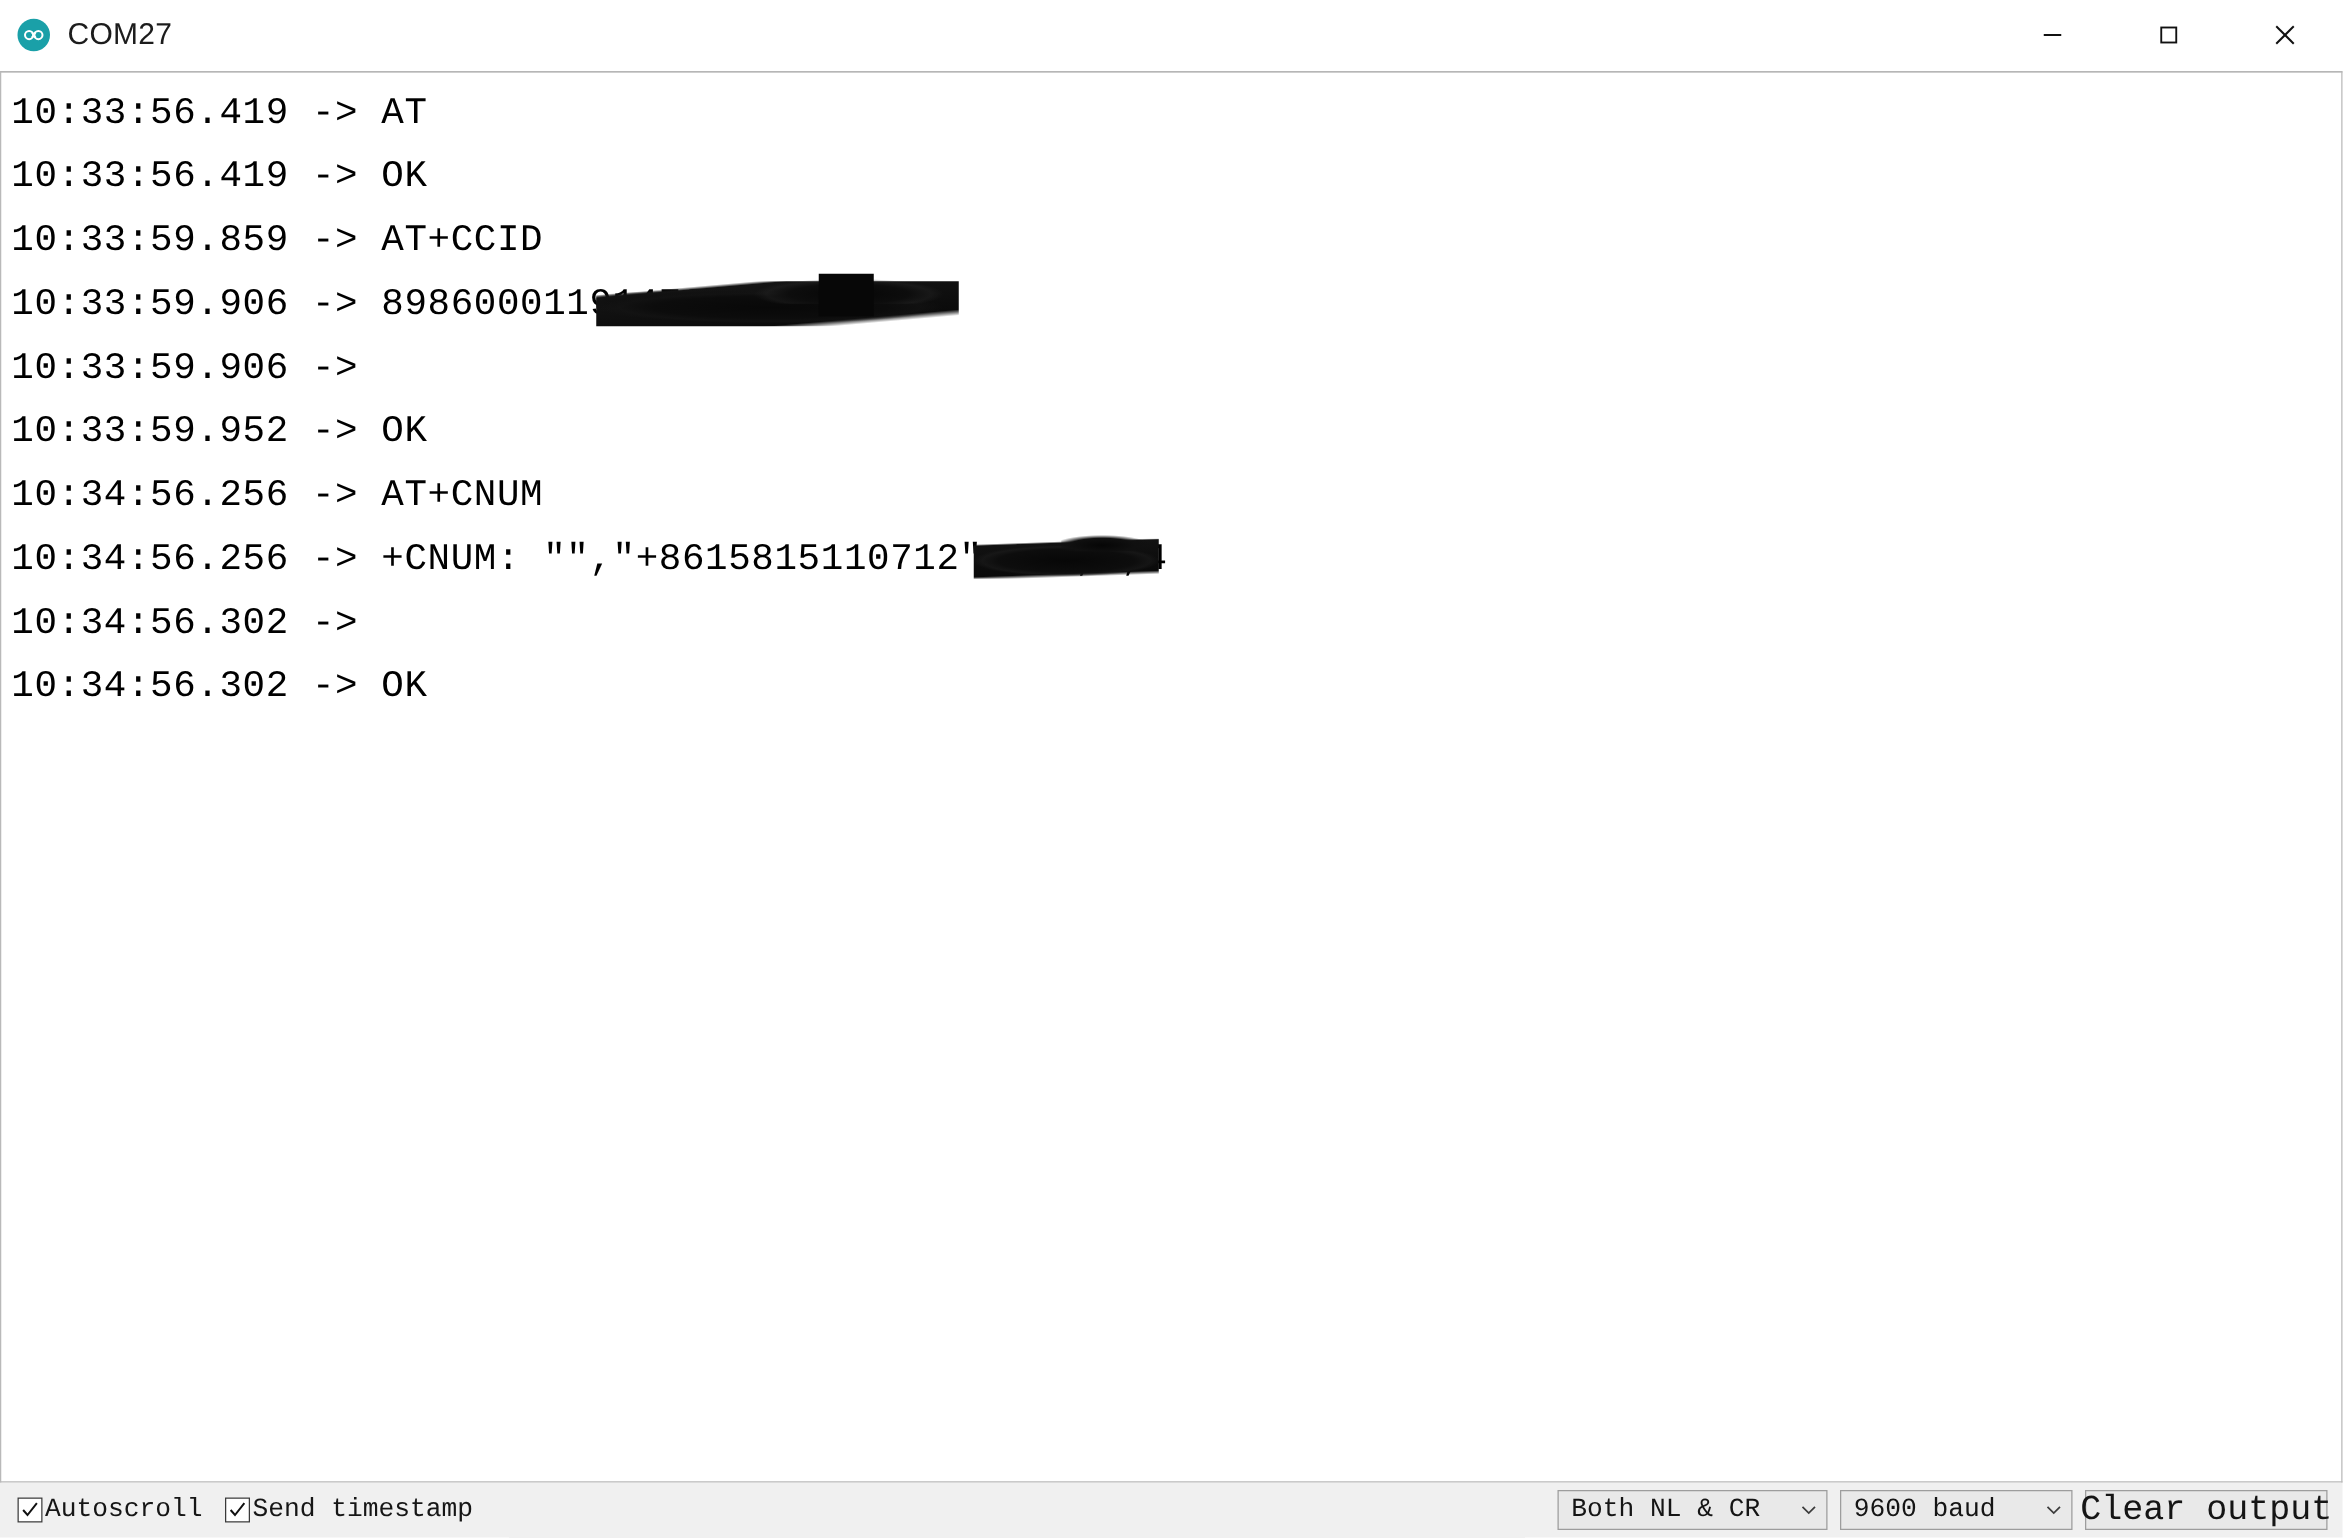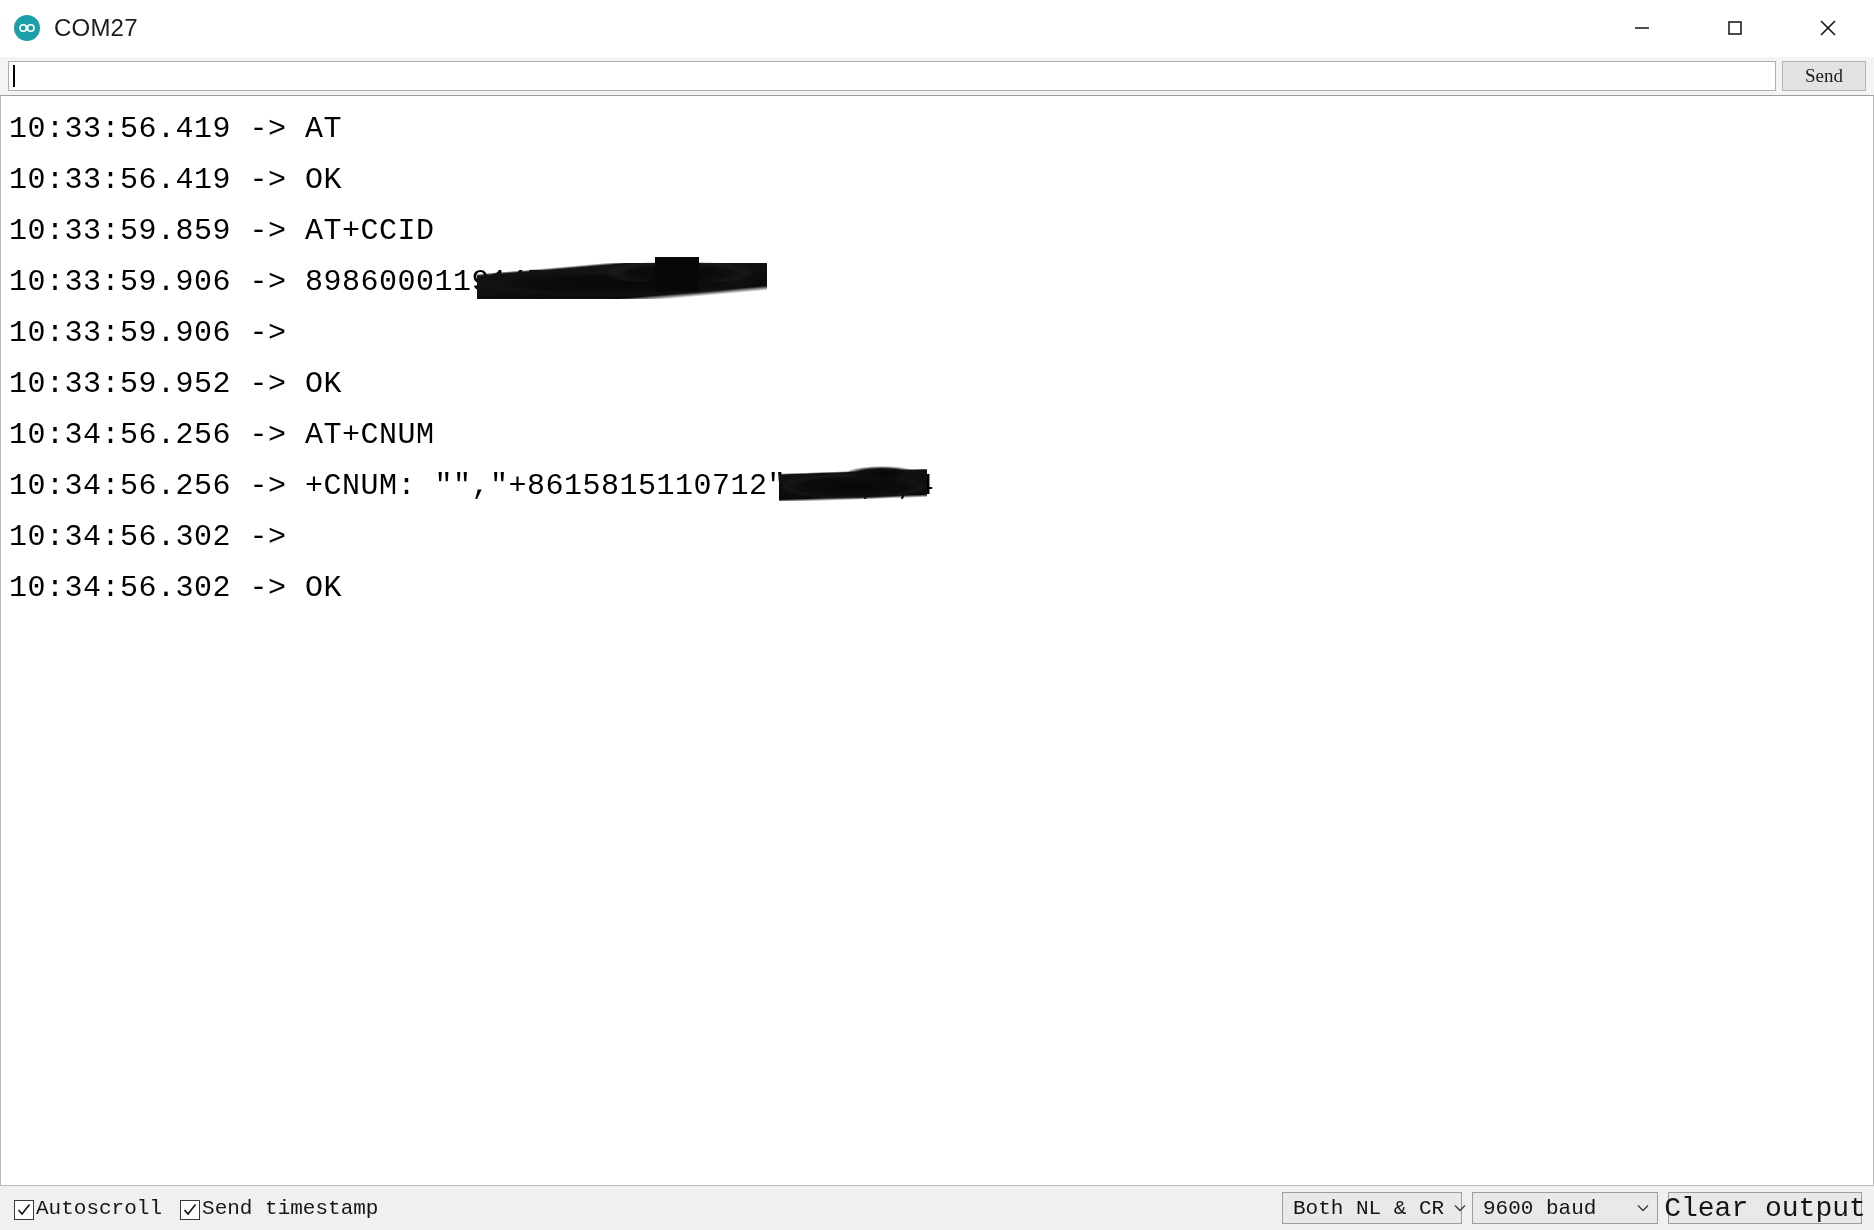--- a/index.html
+++ b/index.html
@@ -194,21 +194,21 @@
     min-height: 44px;
     background: #f0f0f0;
     display: flex;
     align-items: center;
     padding: 0 6px;
     box-sizing: border-box;
     gap: 10px;
   }
   .check-group {
     display: flex;
-    align-items: flex-end;
+    align-items: center;
     gap: 2px;
     margin-left: 8px;
   }
   .checkbox {
     width: 20px;
     height: 20px;
     border: 1px solid #3a3a3a;
     background: #ffffff;
     box-sizing: border-box;
     display: flex;
@@ -231,21 +231,21 @@
     border: 1px solid #9d9d9d;
     box-sizing: border-box;
     display: flex;
     align-items: center;
     padding: 0 6px 0 10px;
     font-family: "Liberation Mono", monospace;
     font-size: 21px;
     color: #151515;
     white-space: nowrap;
   }
-  .select-nlcr { width: 180px; }
+  .select-nlcr { width: 216px; }
   .select-baud { width: 186px; }
   .select-value { flex: 1 1 auto; }
   .chev { margin-left: 8px; display: block; flex: 0 0 auto; }
   .clear-btn {
     height: 32px;
     width: 194px;
     background: #e9e9e9;
     border: 1px solid #9d9d9d;
     box-sizing: border-box;
     display: flex;
@@ -287,27 +287,20 @@
       </div>
       <div class="winbtn">
         <svg width="24" height="24" viewBox="0 0 24 24">
           <line x1="5" y1="5" x2="19" y2="19" stroke="#111111" stroke-width="1.6"></line>
           <line x1="19" y1="5" x2="5" y2="19" stroke="#111111" stroke-width="1.6"></line>
         </svg>
       </div>
     </div>
   </div>
 
-  <div class="sendbar">
-    <div class="send-input">
-      <div class="caret"></div>
-      <span class="send-input-text" placeholder=""></span>
-    </div>
-    <div class="send-button">Send</div>
-  </div>
 
   <div class="terminal-wrap">
     <div class="terminal" id="terminal"><div class="line"><span>10:33:56.419 -&gt; AT</span></div><div class="line"><span>10:33:56.419 -&gt; OK</span></div><div class="line"><span>10:33:59.859 -&gt; AT+CCID</span></div><div class="line"><span>10:33:59.906 -&gt; 89860001191472787 8882</span><span class="redact redact-ccid"></span><span class="redact-ccid-blob"></span><span class="redact-ccid-bar"></span></div><div class="line"><span>10:33:59.906 -&gt;</span></div><div class="line"><span>10:33:59.952 -&gt; OK</span></div><div class="line"><span>10:34:56.256 -&gt; AT+CNUM</span></div><div class="line"><span>10:34:56.256 -&gt; +CNUM: "","+8615815110712",145,0,4</span><span class="redact redact-cnum"></span><span class="redact-cnum-cap"></span></div><div class="line"><span>10:34:56.302 -&gt;</span></div><div class="line"><span>10:34:56.302 -&gt; OK</span></div></div>
   </div>
 
   <div class="statusbar">
 
     <div class="check-group">
       <span class="checkbox">
         <svg width="16" height="16" viewBox="0 0 16 16">

